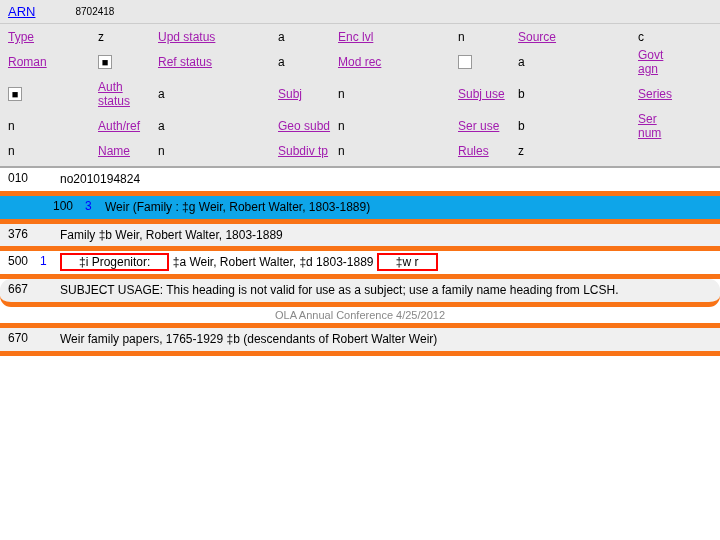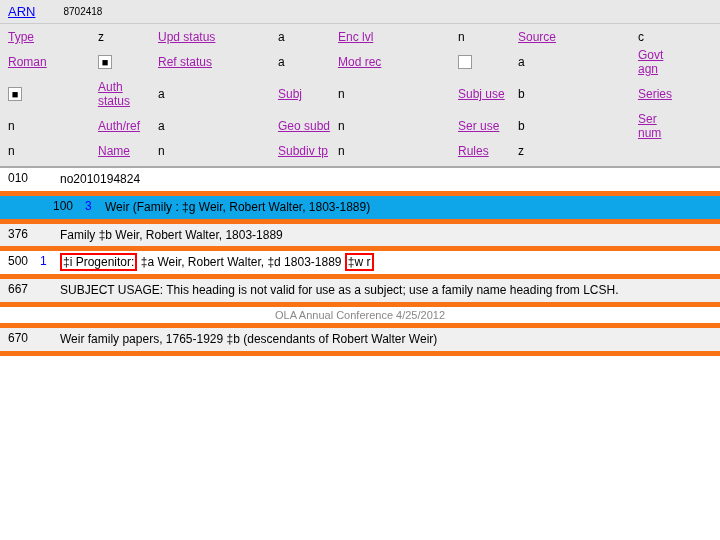--- a/index.html
+++ b/index.html
@@ -12,21 +12,21 @@
       color: #000;
     }
 
     
     .header {
       background: #e8e8e8;
       border-bottom: 1px solid #ccc;
       padding: 4px 8px;
       display: flex;
       align-items: center;
-      gap: 20px;
+      gap: 32px;
     }
     .arn-label {
       color: #00f;
       text-decoration: underline;
       cursor: pointer;
       font-size: 13px;
     }
     .arn-value {
       font-size: 10px;
       margin-left: 8px;
@@ -100,21 +100,21 @@
     }
     .col-data {
       flex: 1;
       font-size: 12px;
       padding-right: 8px;
       line-height: 1.4;
     }
     .highlighted-box {
       border: 2px solid red;
       display: inline;
-      padding: 0 1px;
+      padding: 0 17px;
     }
 
     .watermark {
       text-align: center;
       color: #888;
       font-size: 11px;
       padding: 2px 8px;
       background: #fff;
     }
   </style>
@@ -206,21 +206,21 @@
   <div class="data-row" style="background:#fff;">
     <span class="col-tag">500</span>
     <span class="col-ind" style="color:#00f;">1</span>
     <span class="col-data">
       <span class="highlighted-box">‡i Progenitor:</span>
       <span> ‡a Weir, Robert Walter, ‡d 1803-1889</span>
       <span class="highlighted-box">‡w r</span>
     </span>
   </div>
 
-  <div class="data-row" style="background:#f0f0f0;">
+  <div class="data-row" style="background:#f0f0f0;border-radius:11px;">
     <span class="col-tag">667</span>
     <span class="col-ind"></span>
     <span class="col-data">SUBJECT USAGE: This heading is not valid for use as a subject; use a family name heading from LCSH.</span>
   </div>
 
   <div class="data-row watermark" style="background:#fff; justify-content:center;">
     <span style="color:#888; font-size:11px; text-align:center; width:100%;">OLA Annual Conference 4/25/2012</span>
   </div>
 
   <div class="data-row" style="background:#f0f0f0;">

